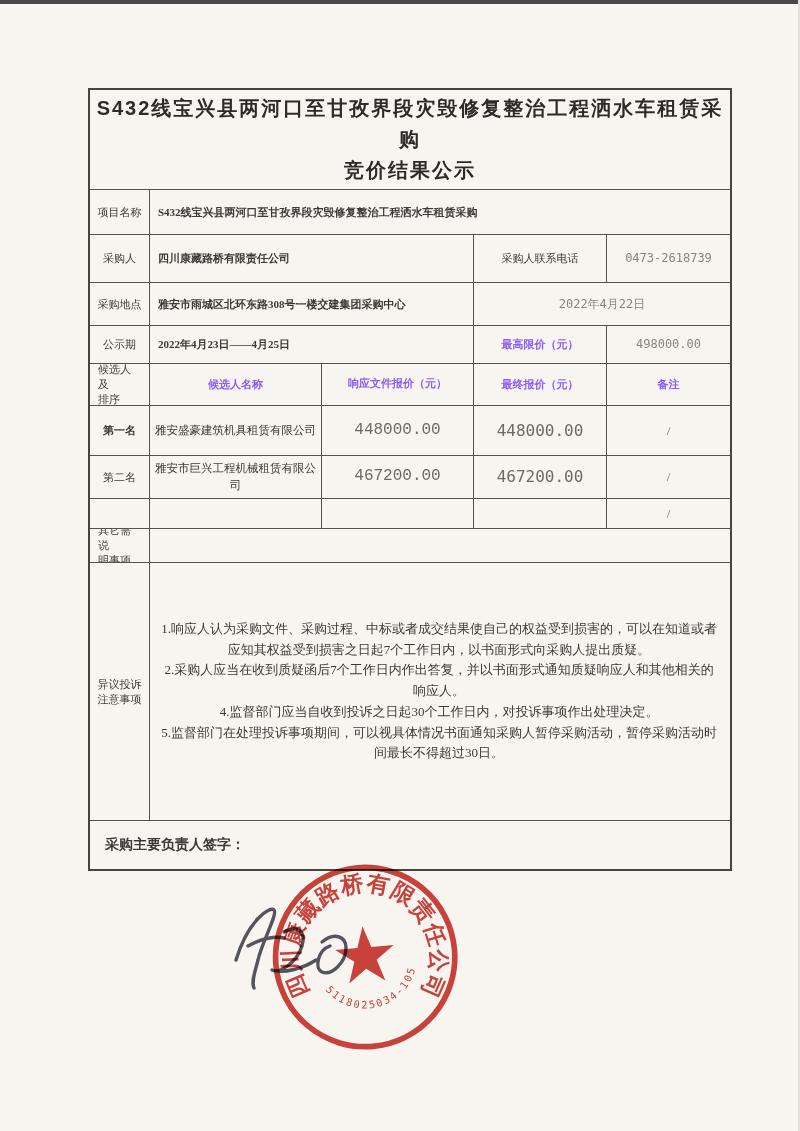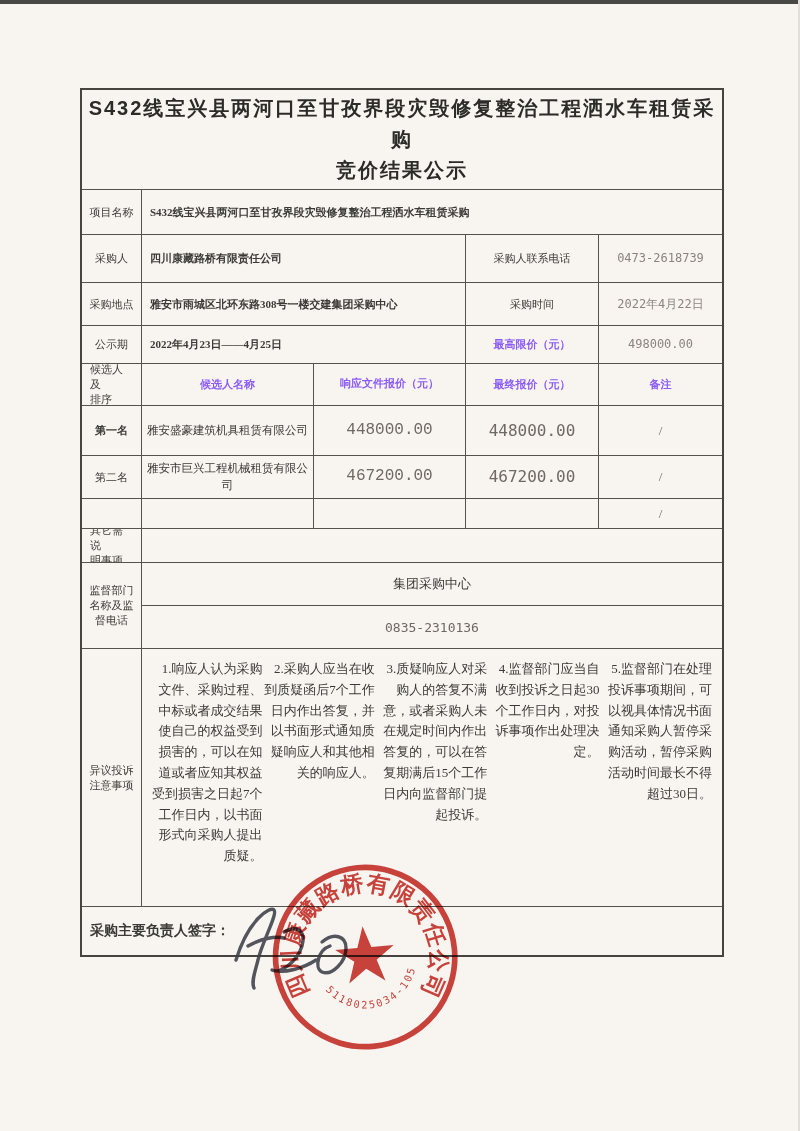--- a/index.html
+++ b/index.html
@@ -1,21 +1,21 @@
 <!DOCTYPE html>
 <html><head>
 <meta charset="utf-8">
 <style>
   html,body{margin:0;padding:0;background:#dedbd7;}
   .sheet{position:relative;width:800px;height:1131px;background:#f8f5f1;overflow:hidden;
          font-family:"Liberation Serif","DejaVu Serif",serif;color:#3c3a36;}
   .scan-edge-top{position:absolute;left:0;top:0;width:100%;height:4px;background:#4a4846;}
   .scan-edge-right{position:absolute;right:0;top:0;width:2px;height:100%;background:#e2dfdb;}
 
-  .doc{position:absolute;left:80px;top:88px;width:644px;border:2px solid #47443f;
+  .doc{position:absolute;left:88px;top:88px;width:644px;border:2px solid #47443f;
        box-sizing:border-box;background:transparent;}
   .row{display:flex;border-bottom:1px solid #55524c;box-sizing:border-box;}
   .row:last-child{border-bottom:none;}
   .cell{box-sizing:border-box;border-right:1px solid #55524c;display:flex;align-items:center;
         justify-content:center;text-align:center;font-size:11px;line-height:1.35;overflow:hidden;}
   .cell:last-child{border-right:none;}
   .left{justify-content:flex-start;text-align:left;padding:2px 8px;}
   .pre{white-space:pre-line;}
   .strong{font-weight:bold;}
   .faded{color:#8a847d;font-family:"DejaVu Sans Mono","Liberation Mono",monospace;font-size:12px;}
@@ -32,26 +32,26 @@
 
   .title-cell{flex:1;flex-direction:column;justify-content:center;border-right:none;
       font-family:"Liberation Sans","DejaVu Sans",sans-serif;font-weight:bold;
       font-size:20px;letter-spacing:2px;color:#2d2b27;line-height:1.55;}
   .hdr{font-weight:bold;color:#8b5cf6;}
   .cname{font-size:11.5px;line-height:1.5;padding:2px 4px;}
   .sup-right{flex:1;display:flex;flex-direction:column;}
   .sup-sub{flex:1;display:flex;align-items:center;justify-content:center;font-size:13px;
       box-sizing:border-box;}
   .sup-sub:first-child{border-bottom:1px solid #55524c;}
-  .obj-text{flex:1;display:flex;flex-direction:row;justify-content:center;
-      padding:10px 10px 10px 8px;font-size:13px;line-height:1.6;text-align:right;
+  .obj-text{flex:1;display:flex;flex-direction:column;justify-content:center;
+      padding:10px 10px 10px 8px;font-size:13px;line-height:1.6;text-align:center;
       align-items:flex-start;}
   .obj-text div{width:100%;}
   .sign-cell{flex:1;border-right:none;justify-content:flex-start;text-align:left;
-      padding-left:8px;font-weight:bold;font-size:14px;}
+      padding-left:15px;font-weight:bold;font-size:14px;}
 
   .stamp{position:absolute;left:262px;top:852px;width:206px;height:206px;
       mix-blend-mode:multiply;opacity:.92;transform:rotate(-5deg);}
   .sig{position:absolute;left:218px;top:898px;width:160px;height:110px;opacity:.88;}
 </style>
 </head>
 <body>
 
 <div class="sheet">
   <div class="scan-edge-top"></div>
@@ -74,21 +74,20 @@
     <div class="row r-buyer">
       <div class="cell c-a">采购人</div>
       <div class="cell c-b left strong">四川康藏路桥有限责任公司</div>
       <div class="cell c-c">采购人联系电话</div>
       <div class="cell c-d faded">0473-2618739</div>
     </div>
 
     <div class="row r-loc">
       <div class="cell c-a">采购地点</div>
       <div class="cell c-b left strong">雅安市雨城区北环东路308号一楼交建集团采购中心</div>
-      <div class="cell c-c">采购时间</div>
       <div class="cell c-d faded">2022年4月22日</div>
     </div>
 
     <div class="row r-pub">
       <div class="cell c-a">公示期</div>
       <div class="cell c-b left strong">2022年4月23日——4月25日</div>
       <div class="cell c-c hdr">最高限价（元）</div>
       <div class="cell c-d faded">498000.00</div>
     </div>
 
@@ -124,37 +123,27 @@
       <div class="cell k-p2 num"></div>
       <div class="cell k-r slash">/</div>
     </div>
 
     <div class="row r-other">
       <div class="cell c-a pre left">其它需说
 明事项</div>
       <div class="cell c-d left"></div>
     </div>
 
-    <div class="row r-sup">
-      <div class="cell c-a pre">监督部门
-名称及监
-督电话</div>
-      <div class="sup-right">
-        <div class="sup-sub">集团采购中心</div>
-        <div class="sup-sub num">0835-2310136</div>
-      </div>
-    </div>
 
     <div class="row r-obj">
       <div class="cell c-a pre">异议投诉
 注意事项</div>
       <div class="cell obj-text" style="border-right:none;">
         <div>1.响应人认为采购文件、采购过程、中标或者成交结果使自己的权益受到损害的，可以在知道或者应知其权益受到损害之日起7个工作日内，以书面形式向采购人提出质疑。</div>
         <div>2.采购人应当在收到质疑函后7个工作日内作出答复，并以书面形式通知质疑响应人和其他相关的响应人。</div>
-        <div>3.质疑响应人对采购人的答复不满意，或者采购人未在规定时间内作出答复的，可以在答复期满后15个工作日内向监督部门提起投诉。</div>
         <div>4.监督部门应当自收到投诉之日起30个工作日内，对投诉事项作出处理决定。</div>
         <div>5.监督部门在处理投诉事项期间，可以视具体情况书面通知采购人暂停采购活动，暂停采购活动时间最长不得超过30日。</div>
       </div>
     </div>
 
     <div class="row r-sign">
       <div class="cell sign-cell">采购主要负责人签字：</div>
     </div>
 
   </div>

